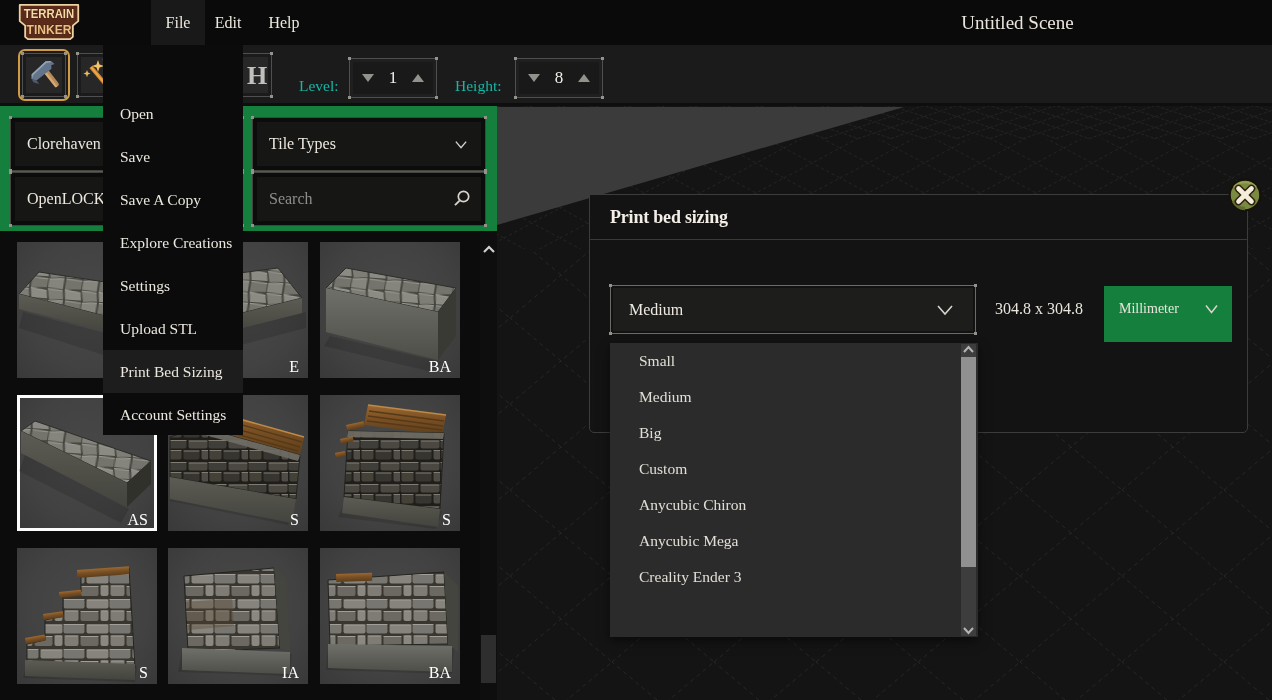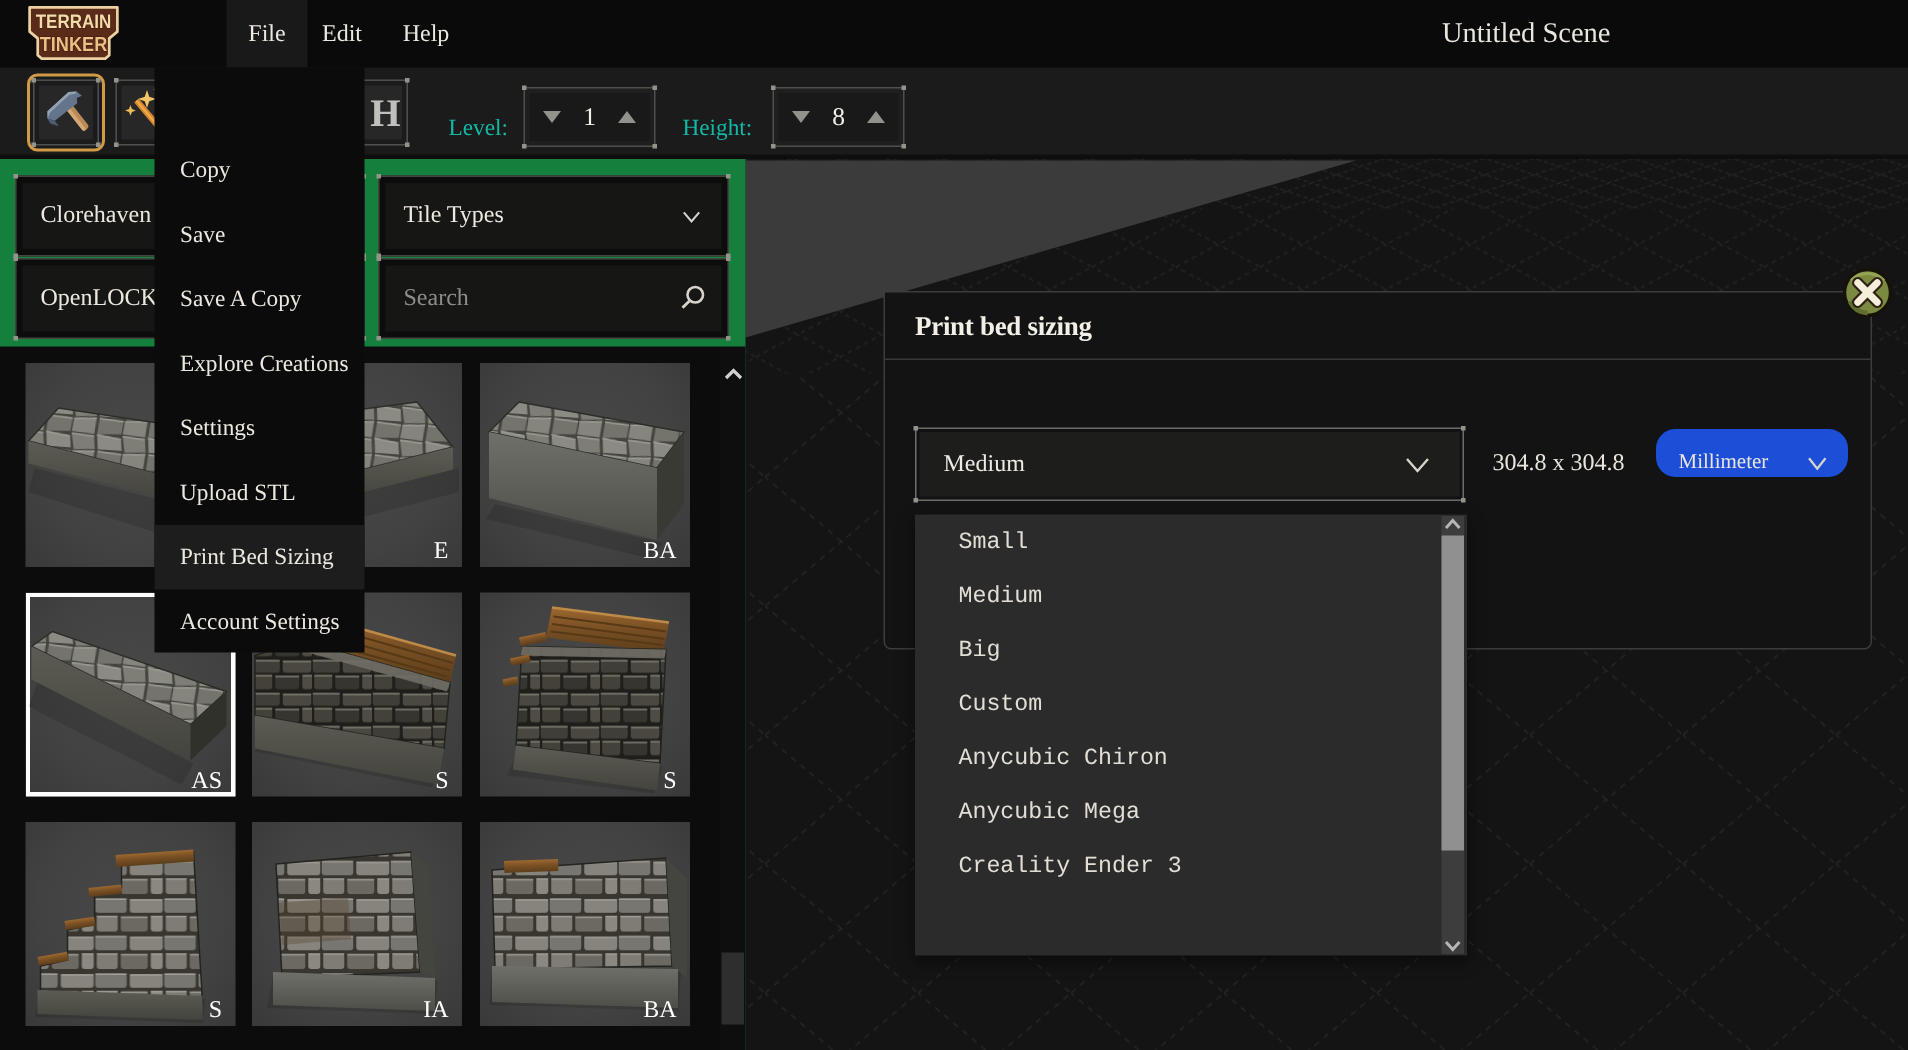--- a/index.html
+++ b/index.html
@@ -44,24 +44,24 @@
   .mitem{position:absolute;left:0;width:140px;height:43px;line-height:43px;}
   .mitem span{margin-left:17px;font-size:15.5px;color:#ece8e0;white-space:nowrap;}
   .mitem.hl{background:#1d1d1d;}
   
   #modal{left:589px;top:194px;width:657px;height:237px;background:#131313;border:1px solid #3c3c3c;border-radius:0 0 5px 5px;z-index:50;}
   #modal-head{position:absolute;left:0;top:0;width:100%;height:44px;border-bottom:1px solid #393939;}
   #modal-head .t{position:absolute;left:20px;top:0;line-height:44px;font-size:18px;font-weight:bold;color:#f3efe7;letter-spacing:-0.2px;}
   #medium-sel{position:absolute;left:20px;top:90px;width:364px;height:47px;background:#1d1d1c;border:1px solid #6b6b68;box-shadow:inset 0 0 0 2px #121212;}
   #medium-sel .txt{position:absolute;left:18px;top:0;line-height:47px;font-size:16px;color:#eeeae2;}
   #size-label{position:absolute;left:405px;top:90px;width:90px;height:47px;line-height:47px;font-size:16px;color:#e9e5dd;}
-  #mm-chip{position:absolute;left:514px;top:91px;width:128px;height:32px;background:#1d4ed8;border-radius:13px;}
+  #mm-chip{position:absolute;left:514px;top:91px;width:128px;height:56px;background:#15803d;border-radius:0;}
   #mm-chip .txt{position:absolute;left:15px;top:0;line-height:46px;font-size:14px;color:#eae6de;}
   
-  #sizelist{left:610px;top:343px;width:368px;height:294px;background:#2b2b2b;z-index:60;box-shadow:0 4px 10px rgba(0,0,0,.5);font-family:Liberation Mono, monospace;}
+  #sizelist{left:610px;top:343px;width:368px;height:294px;background:#2b2b2b;z-index:60;box-shadow:0 4px 10px rgba(0,0,0,.5);}
   .litem{position:absolute;left:29px;height:36px;line-height:36px;font-size:15.5px;color:#e2ded6;white-space:nowrap;}
   #lscroll{position:absolute;right:2px;top:1px;width:15px;height:292px;background:#3d3d3d;}
   #lthumb{position:absolute;left:0;top:13px;width:15px;height:210px;background:#909090;}
   
   #closebtn{left:1228px;top:178px;width:34px;height:34px;z-index:70;}
   #scrollstrip{left:480px;top:231px;width:17px;height:469px;background:#0e0e0e;z-index:6;}
   #scrollthumb{position:absolute;left:1px;top:404px;width:15px;height:48px;background:#2e2e2e;}
 </style>
 </head>
 <body>
@@ -310,21 +310,21 @@
       <text x="34" y="16" text-anchor="middle" font-family="Liberation Sans, sans-serif" font-weight="bold" font-size="14.5" fill="#f4dca8" stroke="#38190e" stroke-width="0.7" paint-order="stroke" textLength="56" lengthAdjust="spacingAndGlyphs">TERRAIN</text>
       <text x="34" y="33.5" text-anchor="middle" font-family="Liberation Sans, sans-serif" font-weight="bold" font-size="15" fill="#ecc084" stroke="#38190e" stroke-width="0.7" paint-order="stroke" textLength="50" lengthAdjust="spacingAndGlyphs">TINKER</text>
     </svg>
     <div class="abs menutab" id="tab-file">File</div>
     <div class="abs menutab" id="tab-edit">Edit</div>
     <div class="abs menutab" id="tab-help">Help</div>
     <div class="abs" id="scene-title">Untitled Scene</div>
   </div>
 
   <div class="abs" id="filemenu">
-    <div class="mitem" style="top:47px"><span>Copy</span></div>
+    <div class="mitem" style="top:47px"><span>Open</span></div>
     <div class="mitem" style="top:90px"><span>Save</span></div>
     <div class="mitem" style="top:133px"><span>Save A Copy</span></div>
     <div class="mitem" style="top:176px"><span>Explore Creations</span></div>
     <div class="mitem" style="top:219px"><span>Settings</span></div>
     <div class="mitem" style="top:262px"><span>Upload STL</span></div>
     <div class="mitem hl" style="top:305px"><span>Print Bed Sizing</span></div>
     <div class="mitem" style="top:348px"><span>Account Settings</span></div>
   </div>
 
   <div class="abs" id="modal">

